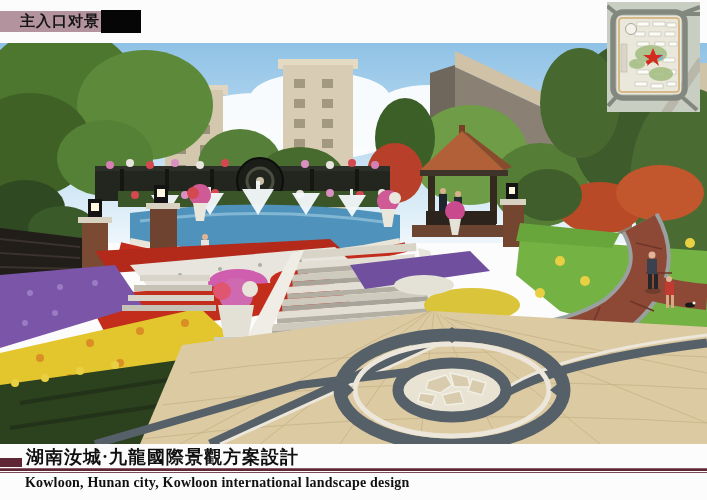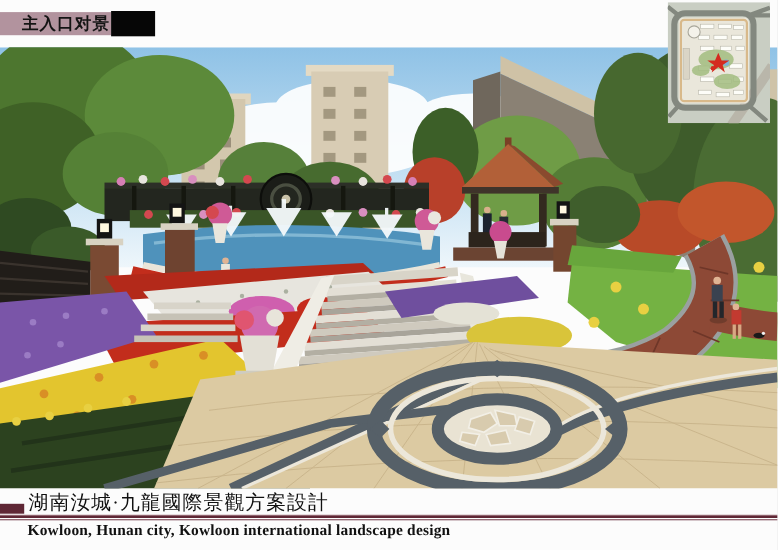--- a/index.html
+++ b/index.html
@@ -21,21 +21,21 @@
     position:absolute;left:101px;top:10px;width:40px;height:23px;background:#060606;
   }
   
   .render{position:absolute;left:0;top:43px;width:707px;height:401px;z-index:1;}
   
   .inset{position:absolute;left:607px;top:2px;width:93px;height:110px;z-index:3;}
   
   .footer-block{position:absolute;left:0;top:458px;width:22px;height:9px;background:#5f2735;z-index:4;}
   .footer-zh{
     position:absolute;left:26px;top:445px;z-index:4;
-    font-family:"Liberation Serif",serif;font-weight:normal;font-size:18px;color:#101010;
+    font-family:"Liberation Serif",serif;font-weight:bold;font-size:18px;color:#101010;
     letter-spacing:1px;white-space:nowrap;
   }
   .footer-rule{position:absolute;left:0;top:468px;width:707px;height:5px;z-index:4;}
   .footer-rule .r1{height:1px;background:#8a5a66;}
   .footer-rule .r2{height:2px;background:#5f2735;}
   .footer-rule .r3{height:1px;background:#fff;}
   .footer-rule .r4{height:1px;background:#7c4a56;}
   .footer-en{
     position:absolute;left:25px;top:475px;z-index:4;
     font-family:"Liberation Serif",serif;font-weight:bold;font-size:14px;color:#111;

